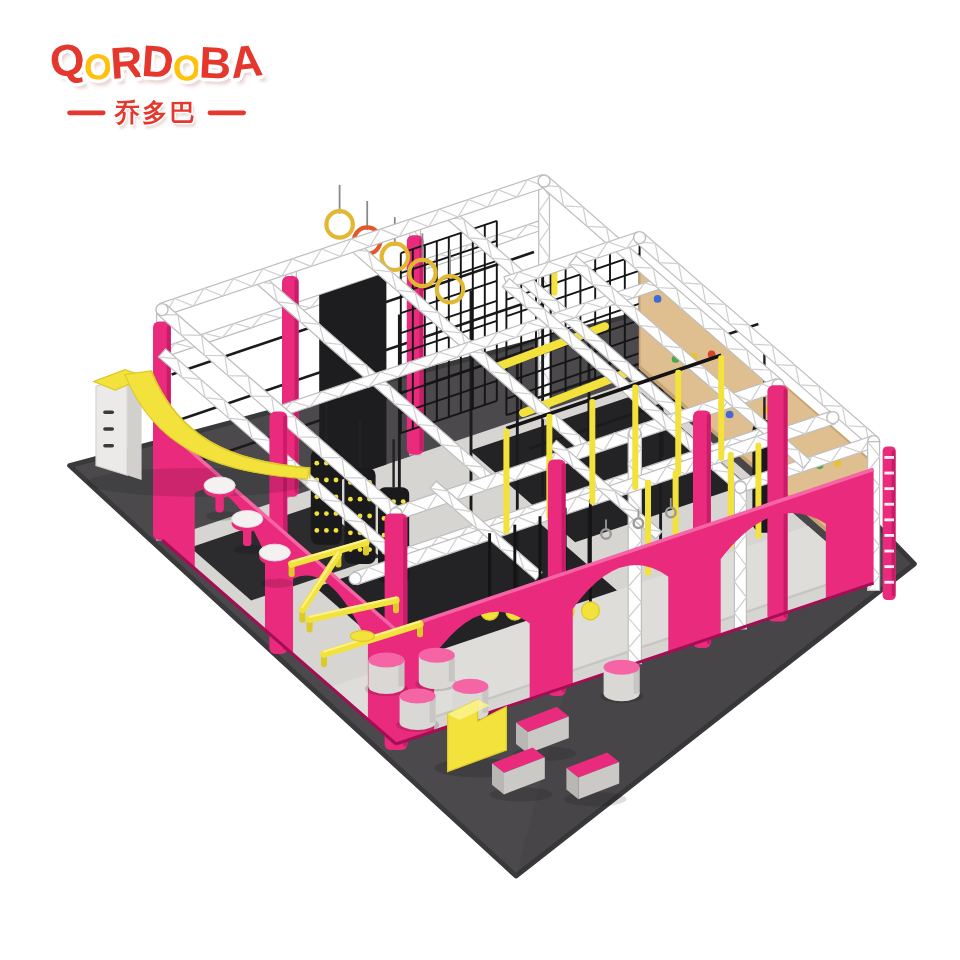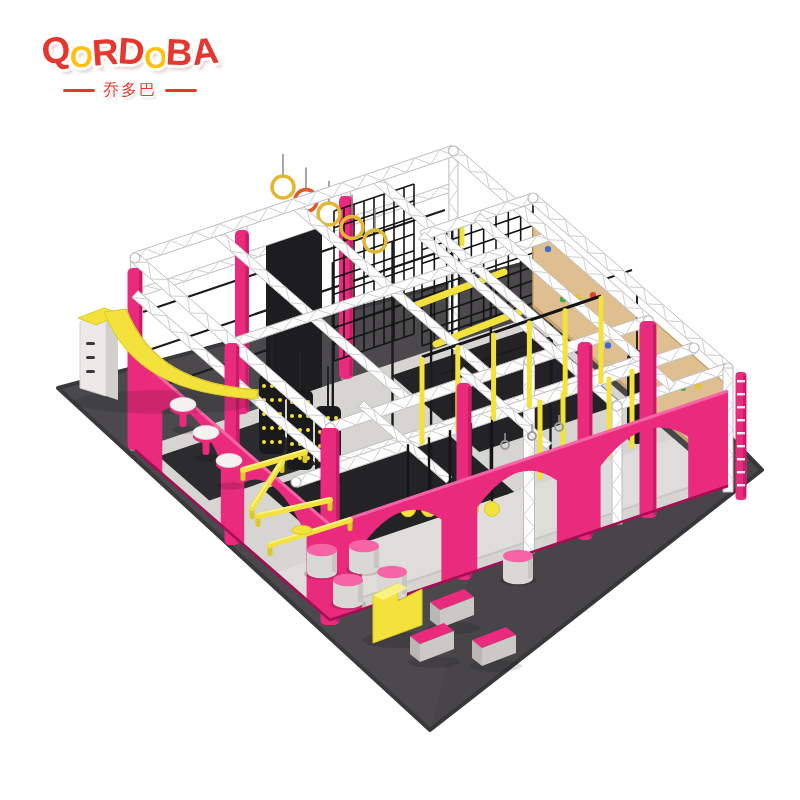--- a/index.html
+++ b/index.html
@@ -15,21 +15,21 @@
                 3px 5px 3px rgba(160,90,80,.28);}
   .logo-word span:nth-child(1){transform:rotate(-8deg) translateY(-2px);}
   .logo-word span:nth-child(2){font-size:30px;transform:rotate(5deg) translateY(1px);}
   .logo-word span:nth-child(3){transform:rotate(-4deg);}
   .logo-word span:nth-child(4){transform:rotate(4deg) translateY(-1px);}
   .logo-word span:nth-child(5){font-size:30px;transform:rotate(-5deg) translateY(2px);}
   .logo-word span:nth-child(6){transform:rotate(3deg);}
   .logo-word span:nth-child(7){transform:rotate(-6deg) translateY(-1px);}
   .logo-sub{margin-top:9px;display:flex;align-items:center;justify-content:center;gap:8px;}
   .logo-sub .dash{display:inline-block;width:32px;height:3.6px;border-radius:2px;}
-  .logo-sub .cjk{font-weight:normal;font-size:16px;letter-spacing:2px;
+  .logo-sub .cjk{font-weight:bold;font-size:21px;letter-spacing:2px;
     text-shadow:-1px -1px 0 #fff,1px -1px 0 #fff,-1px 1px 0 #fff,1px 1px 0 #fff,2px 3px 2px rgba(160,90,80,.25);}
 </style>
 </head>
 <body>
 
 <div class="stage">
   <svg id="scene" viewBox="0 0 800 800" role="img" aria-label="Isometric product render of an indoor ninja-warrior obstacle course: white truss frame with pink padded columns and arched pink walls, black cargo nets, salmon ladder, wooden rock-climbing wall, gym rings, hanging balls and straps, warped wall, balance beams, mushroom steps, stepping cylinders and foam wedges on a dark grey floor mat.">
       <g>
         <polygon points="58.0,388.0 555.0,255.0 762.0,470.0 430.0,730.0" fill="#4B494C" stroke="#39383B" stroke-width="4" stroke-linejoin="round"></polygon>
         <polygon points="555.0,255.0 762.0,470.0 430.0,730.0" fill="#000" opacity="0.05"></polygon>

